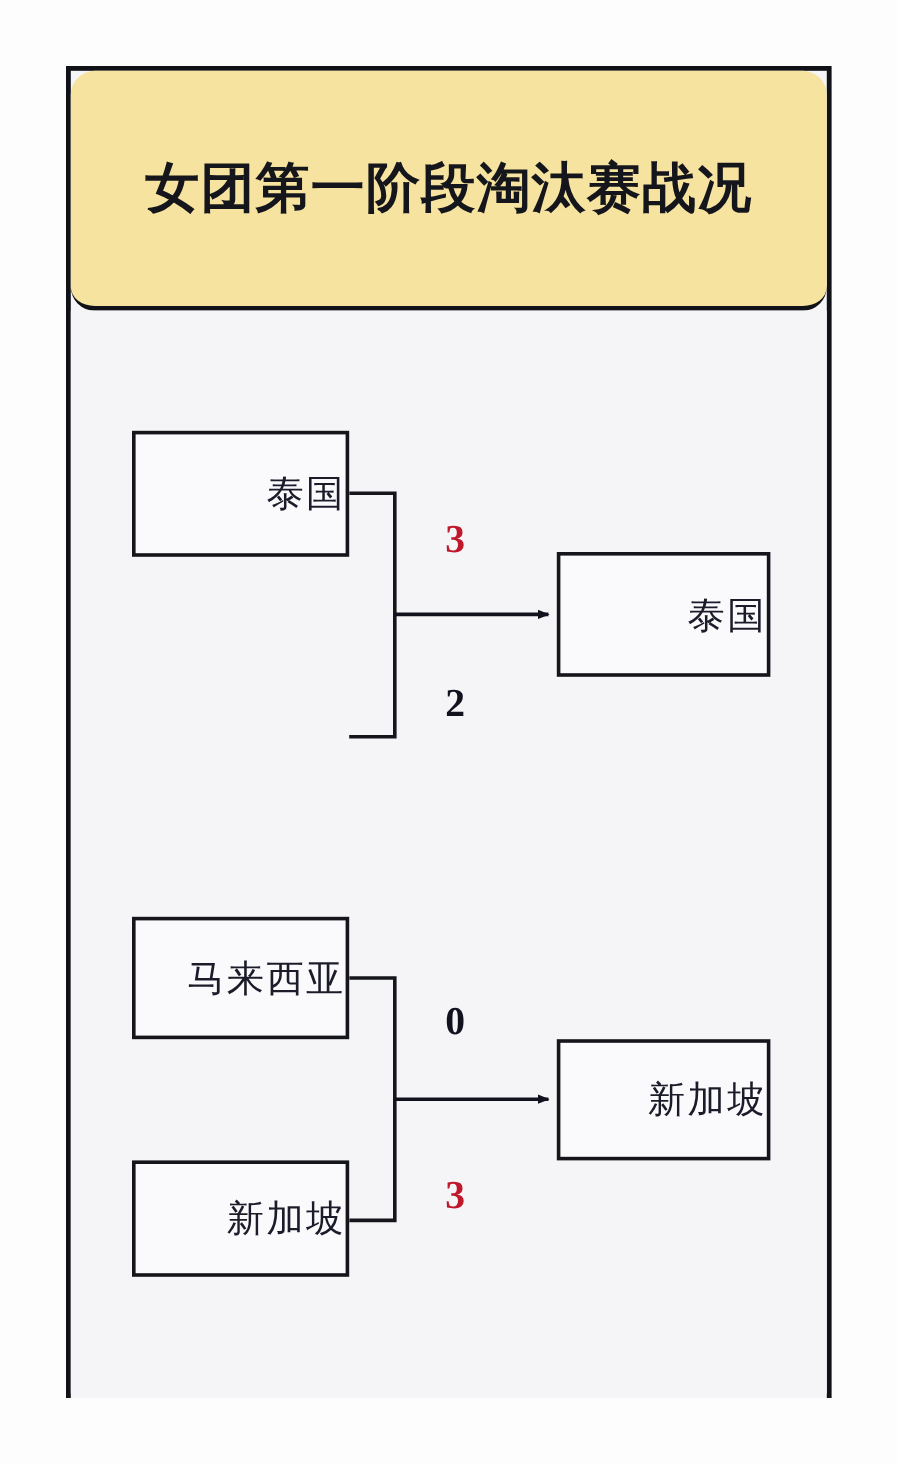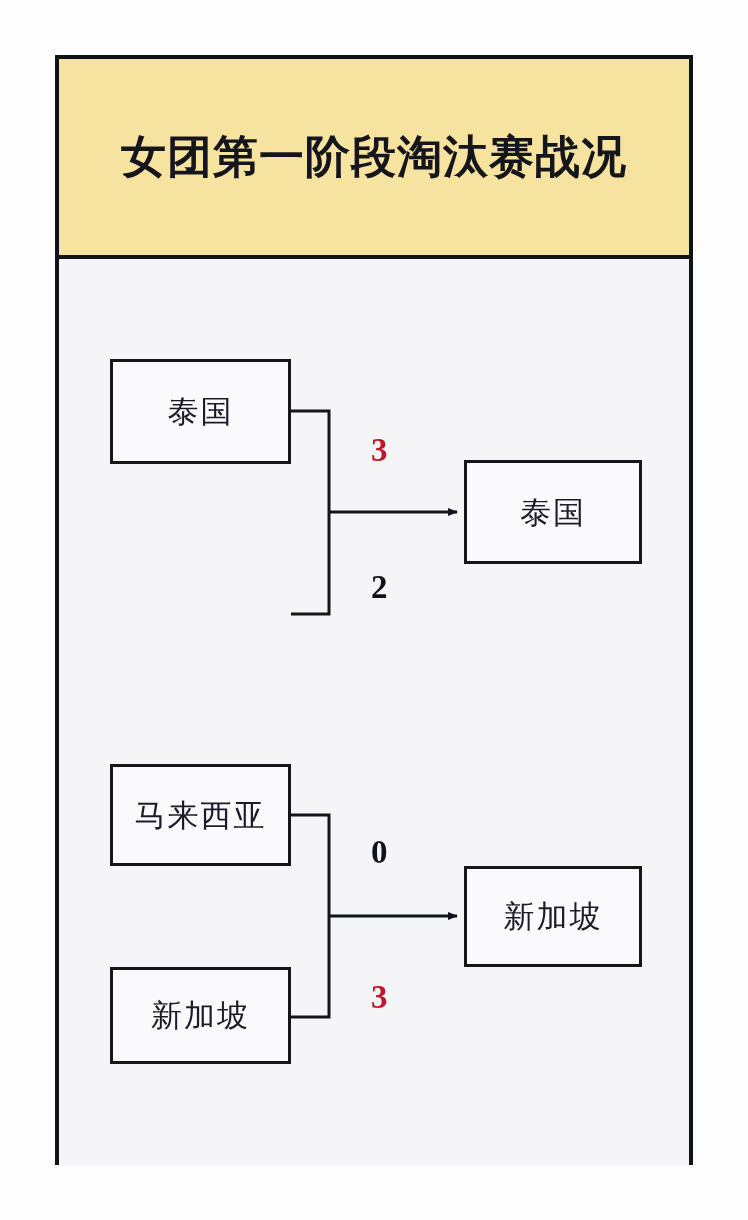--- a/index.html
+++ b/index.html
@@ -39,20 +39,21 @@
     left: 0;
     top: 0;
     width: 100%;
     height: 200px;
     background: #f7e3a0;
     border-bottom: 4px solid #111118;
     box-sizing: border-box;
     display: flex;
     align-items: center;
     justify-content: center;
+    border-radius: 20px;
   }
   .card-title {
     font-family: "Liberation Serif", "DejaVu Serif", serif;
     font-size: 45px;
     font-weight: bold;
     color: #15151c;
     letter-spacing: 1px;
     line-height: 1;
     white-space: nowrap;
   }
@@ -77,21 +78,21 @@
   }
 
   
   .team-box {
     position: absolute;
     border: 3px solid #15151c;
     background: #fafafc;
     box-sizing: border-box;
     display: flex;
     align-items: center;
-    justify-content: center;
+    justify-content: flex-end;
   }
   .team-label {
     font-family: "Liberation Sans", "DejaVu Sans", sans-serif;
     font-size: 31px;
     color: #1b1b2a;
     line-height: 1;
     white-space: nowrap;
     letter-spacing: 2px;
   }
 

